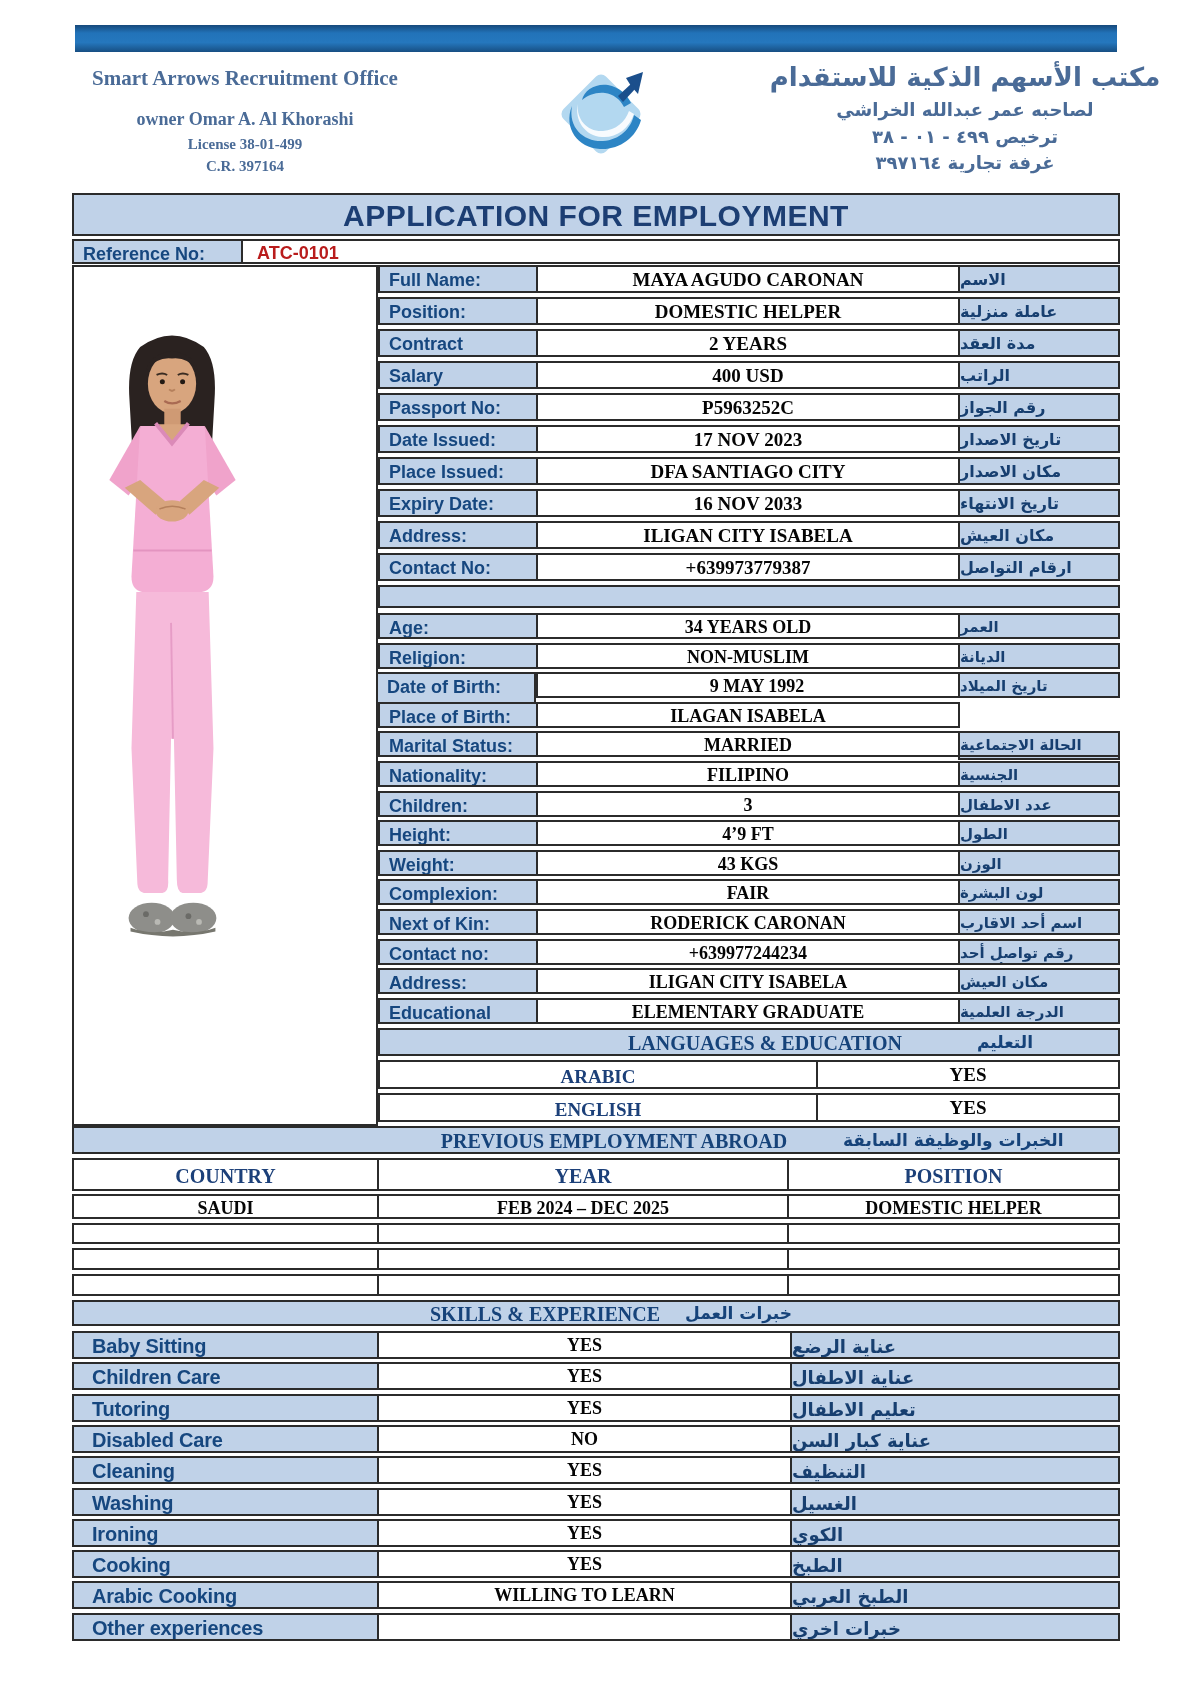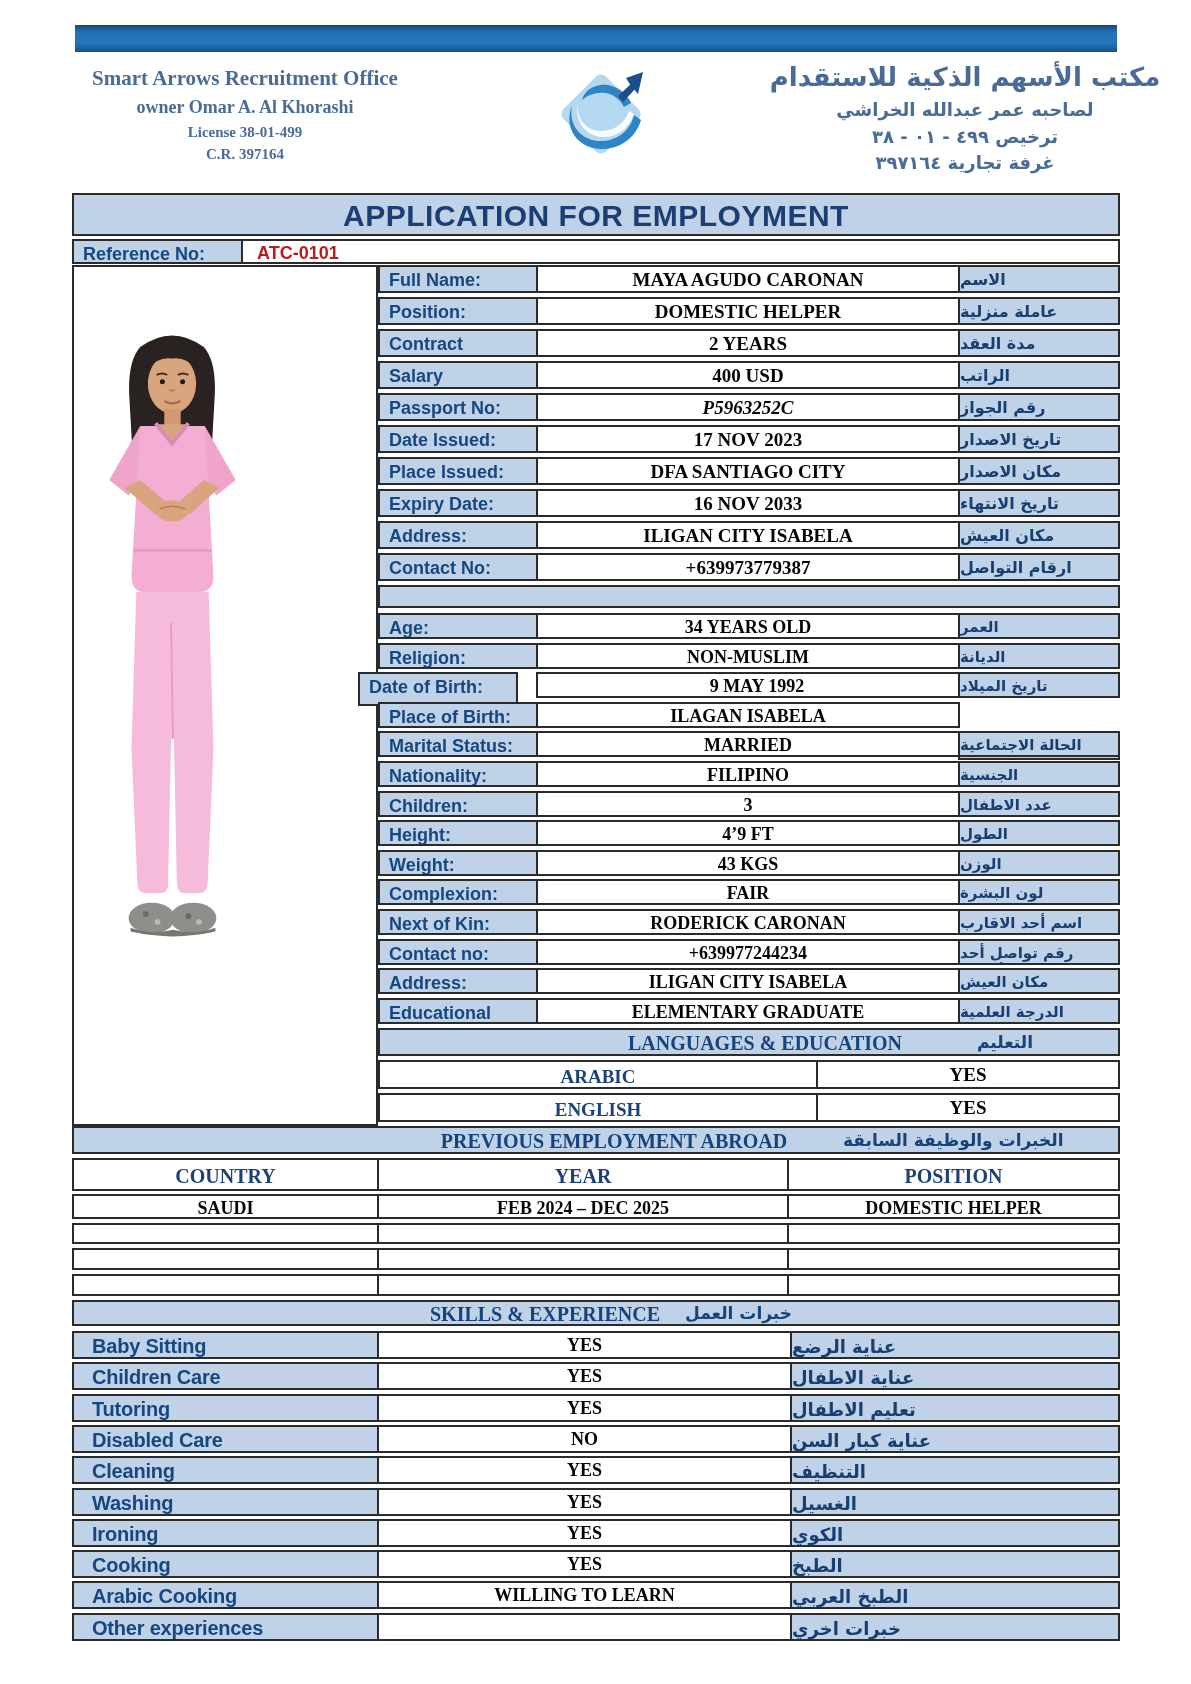--- a/index.html
+++ b/index.html
@@ -9,21 +9,21 @@
   .cell{position:absolute;box-sizing:border-box;border:2px solid #2b2b2b;background:#fff;overflow:hidden;}
   .cb{background:#c0d2e8;}
 
   
   #topbar{position:absolute;left:75px;top:25px;width:1042px;height:27px;
     background:linear-gradient(180deg,#16497b 0%,#2273b9 30%,#2577bd 65%,#174f83 100%);}
 
   
   .co-en{position:absolute;left:60px;top:66px;width:370px;text-align:center;color:#4a6b97;}
   .co-en .l1{font:700 21px "Liberation Serif",serif;}
-  .co-en .l2{font:700 18px "Liberation Serif",serif;margin-top:6px;}
+  .co-en .l2{font:700 18px "Liberation Serif",serif;margin-top:18px;}
   .co-en .l3{font:700 15px "Liberation Serif",serif;margin-top:6px;}
   .co-en .l4{font:700 15px "Liberation Serif",serif;margin-top:5px;}
   .co-ar{position:absolute;left:745px;top:62px;width:440px;text-align:center;color:#4a6b97;direction:rtl;}
   .co-ar .a1{font:700 26px "DejaVu Sans",sans-serif;}
   .co-ar .a2{font:700 18px "DejaVu Sans",sans-serif;margin-top:7px;}
   .co-ar .a3{font:700 18px "DejaVu Sans",sans-serif;margin-top:6px;}
   .co-ar .a4{font:700 18px "DejaVu Sans",sans-serif;margin-top:5px;}
 
   
   #titleband{left:72px;top:193px;width:1048px;height:43px;text-align:center;}
@@ -138,21 +138,21 @@
       <div class="cell cb lbl" style="left: 378px; top: 297px; width: 160px; height: 28px;">Position:</div>
       <div class="cell val" style="left: 536px; top: 297px; width: 424px; height: 28px;">DOMESTIC HELPER</div>
       <div class="cell cb arl" style="left: 958px; top: 297px; width: 162px; height: 28px;">عاملة منزلية</div>
       <div class="cell cb lbl" style="left: 378px; top: 329px; width: 160px; height: 28px;">Contract</div>
       <div class="cell val" style="left: 536px; top: 329px; width: 424px; height: 28px;">2 YEARS</div>
       <div class="cell cb arl" style="left: 958px; top: 329px; width: 162px; height: 28px;">مدة العقد</div>
       <div class="cell cb lbl" style="left: 378px; top: 361px; width: 160px; height: 28px;">Salary</div>
       <div class="cell val" style="left: 536px; top: 361px; width: 424px; height: 28px;">400 USD</div>
       <div class="cell cb arl" style="left: 958px; top: 361px; width: 162px; height: 28px;">الراتب</div>
       <div class="cell cb lbl" style="left: 378px; top: 393px; width: 160px; height: 28px;">Passport No:</div>
-      <div class="cell val" style="left: 536px; top: 393px; width: 424px; height: 28px; font-style: italic;">P5963252C</div>
+      <div class="cell val" style="left: 536px; top: 393px; width: 424px; height: 28px;">P5963252C</div>
       <div class="cell cb arl" style="left: 958px; top: 393px; width: 162px; height: 28px;">رقم الجواز</div>
       <div class="cell cb lbl" style="left: 378px; top: 425px; width: 160px; height: 28px;">Date Issued:</div>
       <div class="cell val" style="left: 536px; top: 425px; width: 424px; height: 28px;">17 NOV 2023</div>
       <div class="cell cb arl" style="left: 958px; top: 425px; width: 162px; height: 28px;">تاريخ الاصدار</div>
       <div class="cell cb lbl" style="left: 378px; top: 457px; width: 160px; height: 28px;">Place Issued:</div>
       <div class="cell val" style="left: 536px; top: 457px; width: 424px; height: 28px;">DFA SANTIAGO CITY</div>
       <div class="cell cb arl" style="left: 958px; top: 457px; width: 162px; height: 28px;">مكان الاصدار</div>
       <div class="cell cb lbl" style="left: 378px; top: 489px; width: 160px; height: 28px;">Expiry Date:</div>
       <div class="cell val" style="left: 536px; top: 489px; width: 424px; height: 28px;">16 NOV 2033</div>
       <div class="cell cb arl" style="left: 958px; top: 489px; width: 162px; height: 28px;">تاريخ الانتهاء</div>
@@ -164,21 +164,21 @@
       <div class="cell cb arl" style="left: 958px; top: 553px; width: 162px; height: 28px;">ارقام التواصل</div>
     </div>
   <div class="cell cb" style="left:378px;top:585px;width:742px;height:23px;"></div>
   <div id="rows-additional">
       <div class="cell cb lbl" style="left: 378px; top: 613px; width: 160px; height: 26px;">Age:</div>
       <div class="cell val2" style="left: 536px; top: 613px; width: 424px; height: 26px;">34 YEARS OLD</div>
       <div class="cell cb arl arl-sm" style="left: 958px; top: 613px; width: 162px; height: 26px;">العمر</div>
       <div class="cell cb lbl" style="left: 378px; top: 643px; width: 160px; height: 26px;">Religion:</div>
       <div class="cell val2" style="left: 536px; top: 643px; width: 424px; height: 26px;">NON-MUSLIM</div>
       <div class="cell cb arl arl-sm" style="left: 958px; top: 643px; width: 162px; height: 26px;">الديانة</div>
-      <div class="cell cb lbl" style="left: 358px; top: 672px; width: 160px; height: 34px;">Date of Birth:</div>
+      <div class="cell cb lbl" style="left: 376px; top: 672px; width: 160px; height: 34px;">Date of Birth:</div>
       <div class="cell val2" style="left: 536px; top: 672px; width: 424px; height: 26px; padding-left: 18px;">9 MAY 1992</div>
       <div class="cell cb arl arl-sm" style="left: 958px; top: 672px; width: 162px; height: 26px;">تاريخ الميلاد</div>
       <div class="cell cb lbl" style="left: 378px; top: 702px; width: 160px; height: 26px;">Place of Birth:</div>
       <div class="cell val2" style="left: 536px; top: 702px; width: 424px; height: 26px;">ILAGAN ISABELA</div>
       <div class="cell cb arl arl-sm" style="left: 958px; top: 702px; width: 162px; height: 26px; margin-top: 32px;">مكان الميلاد</div>
       <div class="cell cb lbl" style="left: 378px; top: 731px; width: 160px; height: 26px;">Marital Status:</div>
       <div class="cell val2" style="left: 536px; top: 731px; width: 424px; height: 26px;">MARRIED</div>
       <div class="cell cb arl arl-sm" style="left: 958px; top: 731px; width: 162px; height: 26px;">الحالة الاجتماعية</div>
       <div class="cell cb lbl" style="left: 378px; top: 761px; width: 160px; height: 26px;">Nationality:</div>
       <div class="cell val2" style="left: 536px; top: 761px; width: 424px; height: 26px;">FILIPINO</div>

